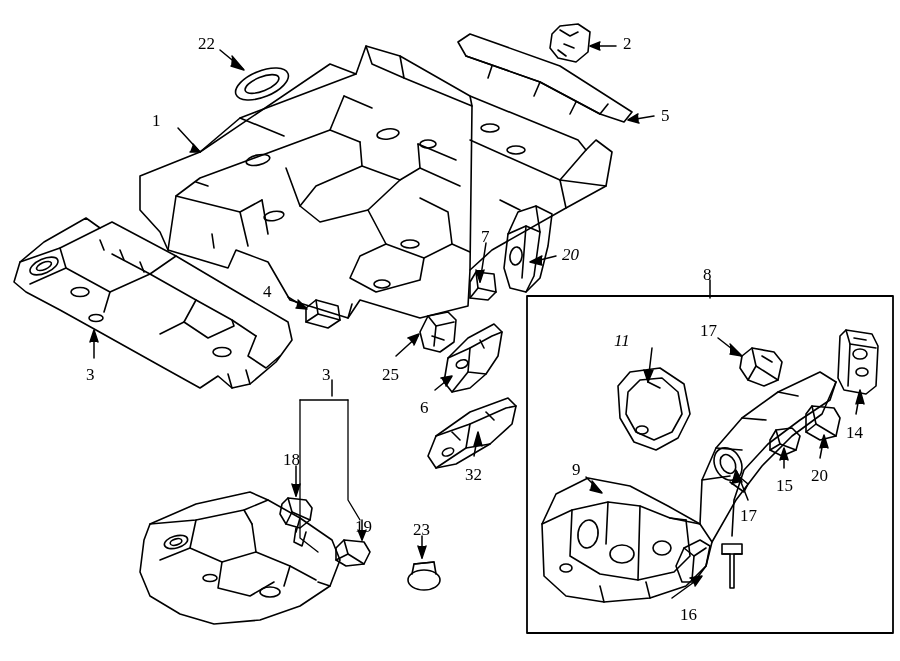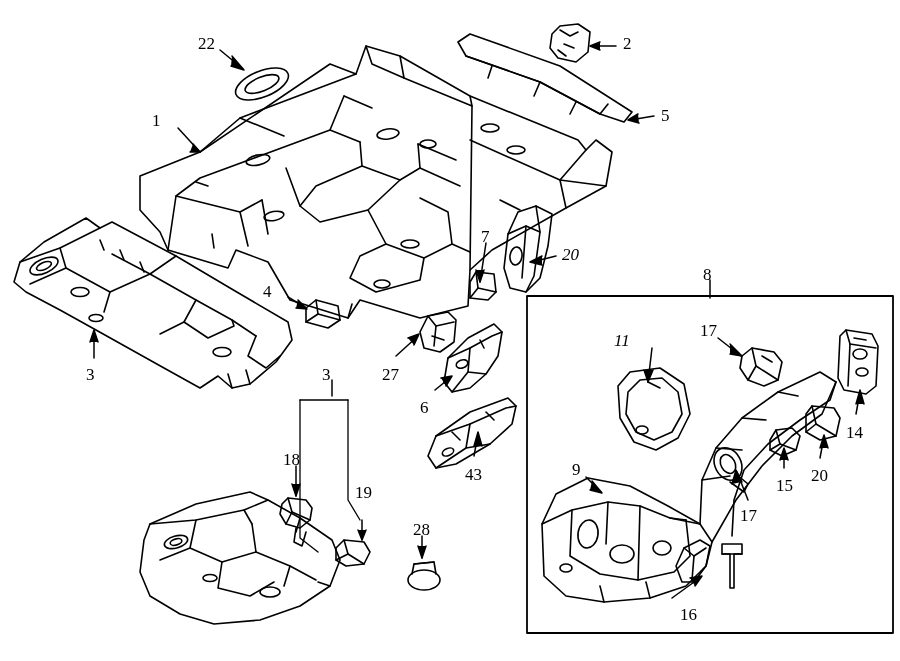--- a/index.html
+++ b/index.html
@@ -350,20 +350,20 @@
   <div class="callout" style="left:572px; top:461px;">9</div>
   <div class="callout" style="left:740px; top:507px;">17</div>
   <div class="callout" style="left:614px; top:332px;font-style:italic;">11</div>
   <div class="callout" style="left:700px; top:322px;">17</div>
   <div class="callout" style="left:811px; top:467px;">20</div>
   <div class="callout" style="left:846px; top:424px;text-align:center;">14</div>
   <div class="callout" style="left:776px; top:477px;">15</div>
   <div class="callout" style="left:680px; top:606px;">16</div>
   <div class="callout" style="left:322px; top:366px;">3</div>
   <div class="callout" style="left:283px; top:451px;text-align:right;">18</div>
-  <div class="callout" style="left:355px; top:484px;">19</div>
+  <div class="callout" style="left:355px; top:518px;">19</div>
   <div class="callout" style="left:562px; top:246px;font-style:italic;">20</div>
-  <div class="callout" style="left:382px; top:366px;">27</div>
+  <div class="callout" style="left:382px; top:366px;">25</div>
   <div class="callout" style="left:198px; top:35px;">22</div>
-  <div class="callout" style="left:413px; top:521px;">28</div>
-  <div class="callout" style="left:465px; top:466px;">43</div>
+  <div class="callout" style="left:413px; top:521px;">23</div>
+  <div class="callout" style="left:465px; top:466px;">32</div>
 
 </div>
 
 </body></html>

